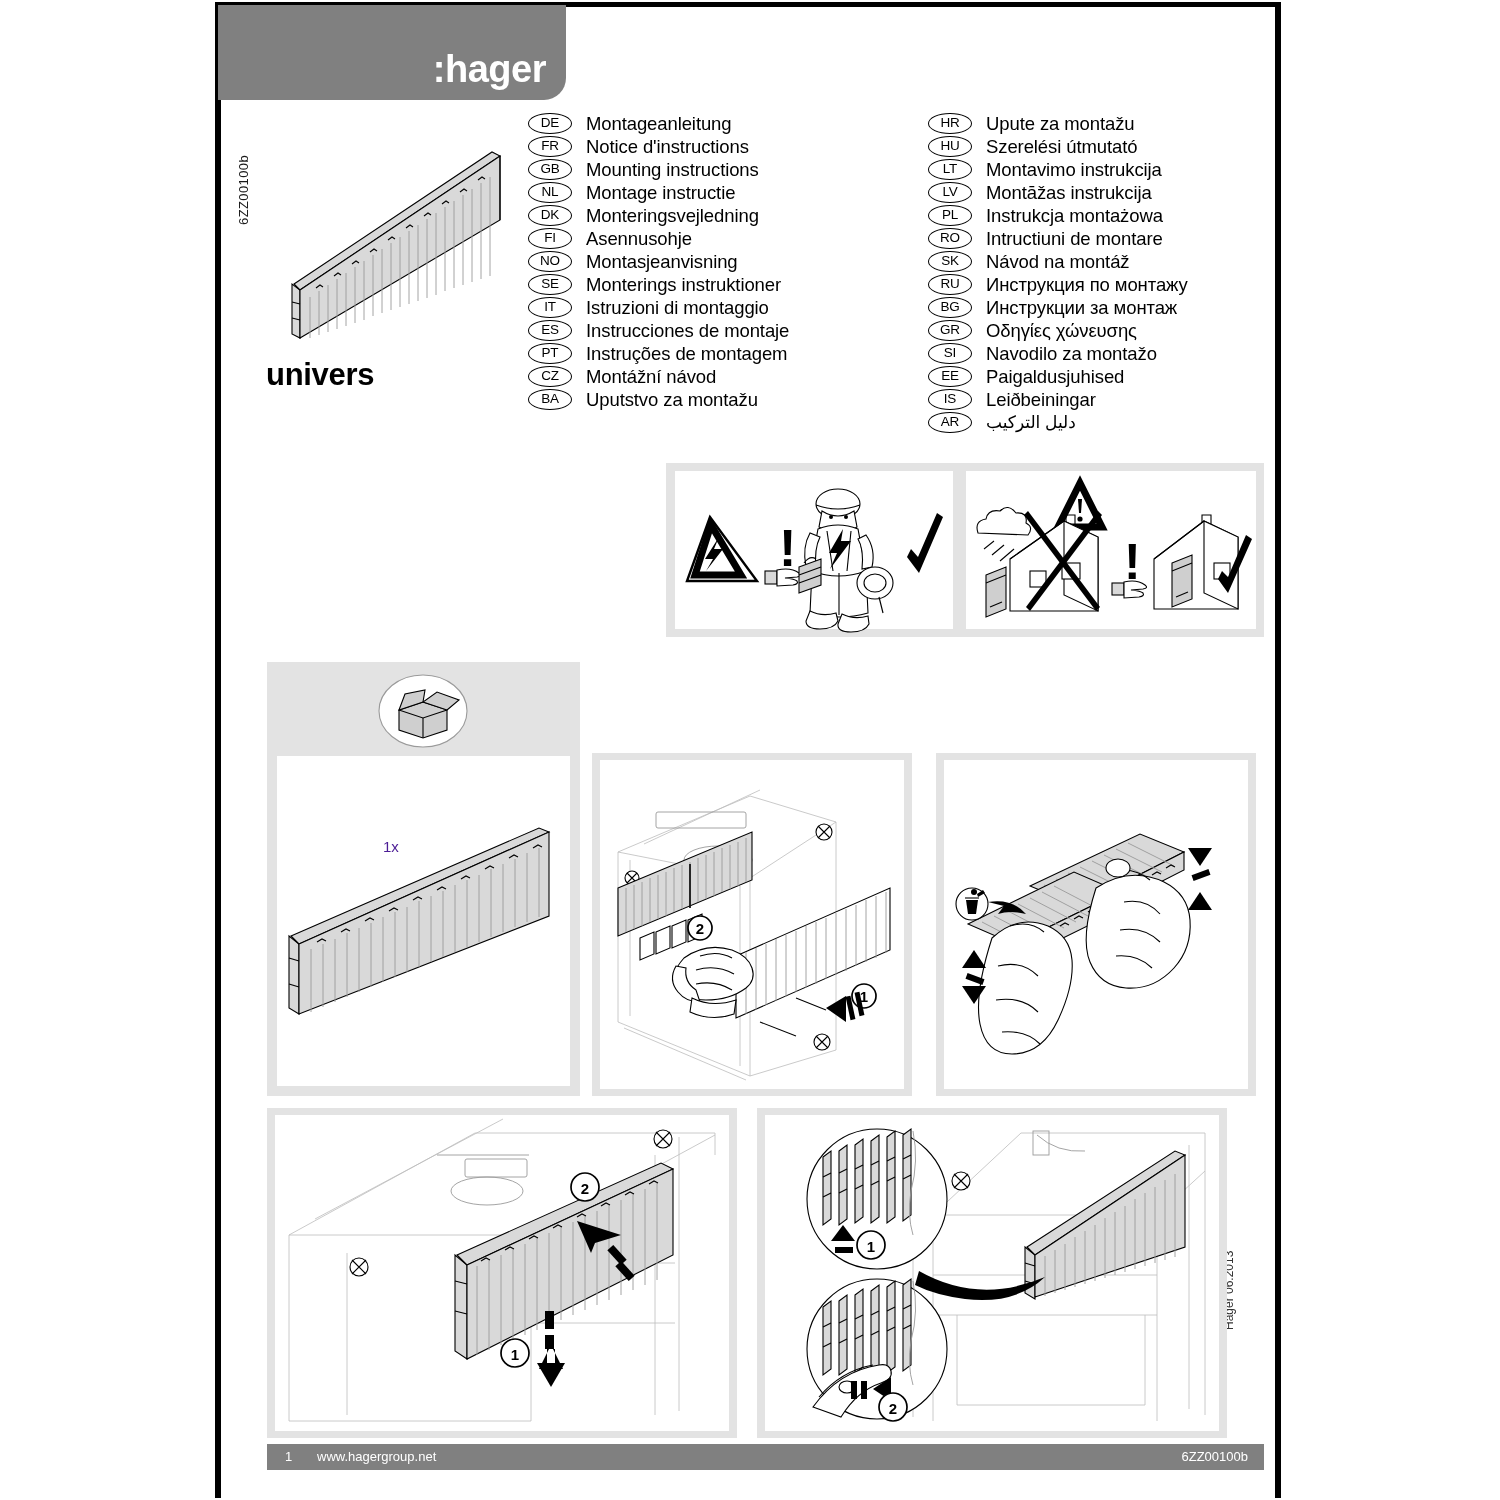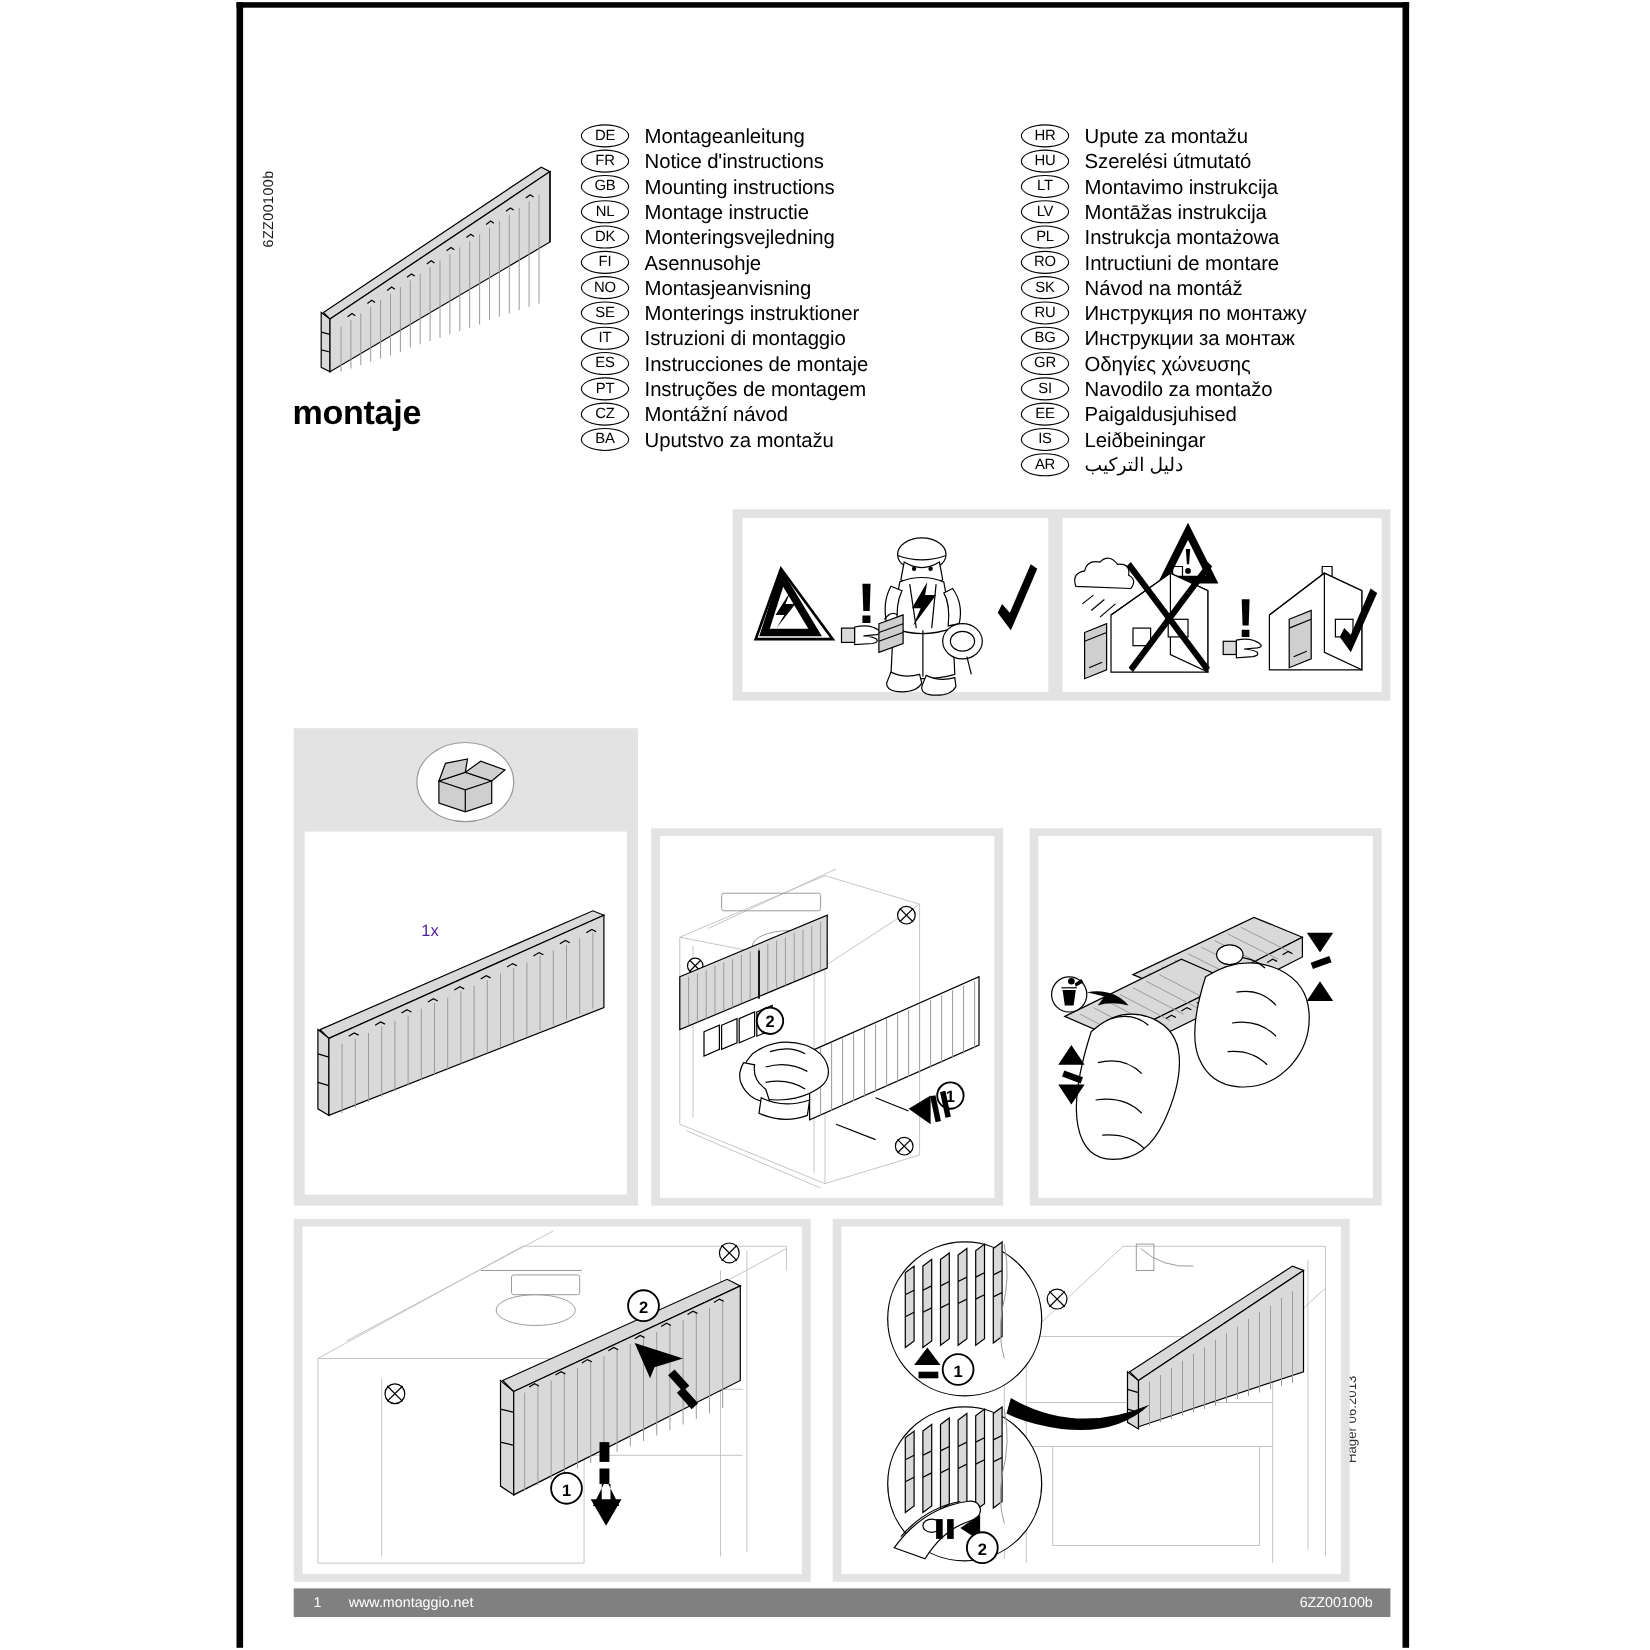--- a/index.html
+++ b/index.html
@@ -77,20 +77,23 @@
   .badge-c{fill:#fff;stroke:#000;stroke-width:1.7;}
   .badge-t{font-size:15px;font-weight:bold;fill:#000;font-family:"Liberation Sans",sans-serif;}
 </style>
 </head>
 <body>
 
 <div class="page">
 
   <div class="sheet-frame"></div>
 
+  <div class="brandbar">
+    <div class="brandlogo">:hager</div>
+  </div>
 
   <div class="sidecode">6ZZ00100b</div>
   <div class="sidecode2">Hager 06.2013</div>
 
   <div class="hero">
     <svg width="240" height="200" viewBox="0 0 240 200">
       <g>
         <path class="fillgrey" d="M14 144 L14 194 L22 198 L22 150 Z"></path>
         <path class="fillgrey" d="M16 144 L214 12 L222 16 L22 150 Z"></path>
         <path class="fillgrey" d="M22 150 L222 16 L222 80 L22 198 Z"></path>
@@ -129,21 +132,21 @@
             <path d="M164 64 l4 -3 l3 2"></path>
             <path d="M182 52 l4 -3 l3 2"></path>
           <path d="M200 40 l4 -3 l3 2"></path>
         </g>
         <path class="ln" d="M14 162 l8 2"></path>
           <path class="ln" d="M14 178 l8 2"></path>
       </g>
     </svg>
   </div>
 
-  <div class="product-title">montaje</div>
+  <div class="product-title">univers</div>
 
   <div class="langcol right">
     <div class="langrow">
         <span class="code">HR</span>
         <span class="langname">Upute za montažu</span>
       </div>
     <div class="langrow">
         <span class="code">HU</span>
         <span class="langname">Szerelési útmutató</span>
       </div>
@@ -829,17 +832,17 @@
           <text x="128" y="299" text-anchor="middle" class="badge-t">2</text>
         </g>
 
         <path class="blk" d="M154 156 q60 34 126 6 q-30 28 -80 22 q-30 -4 -50 -14 Z"></path>
       </svg>
     </div>
   </div>
 
   <div class="footer">
     <div class="pg">1</div>
-    <div class="url">www.montaggio.net</div>
+    <div class="url">www.hagergroup.net</div>
     <div class="ref">6ZZ00100b</div>
   </div>
 
 </div>
 
 </body></html>

